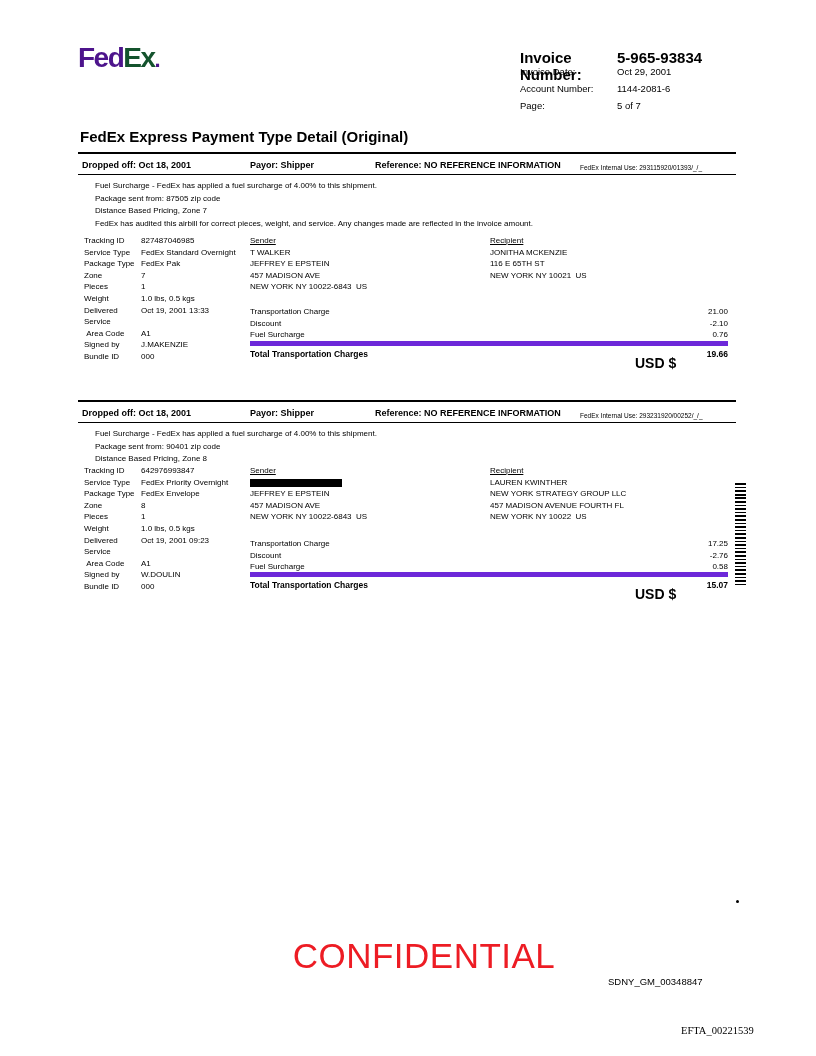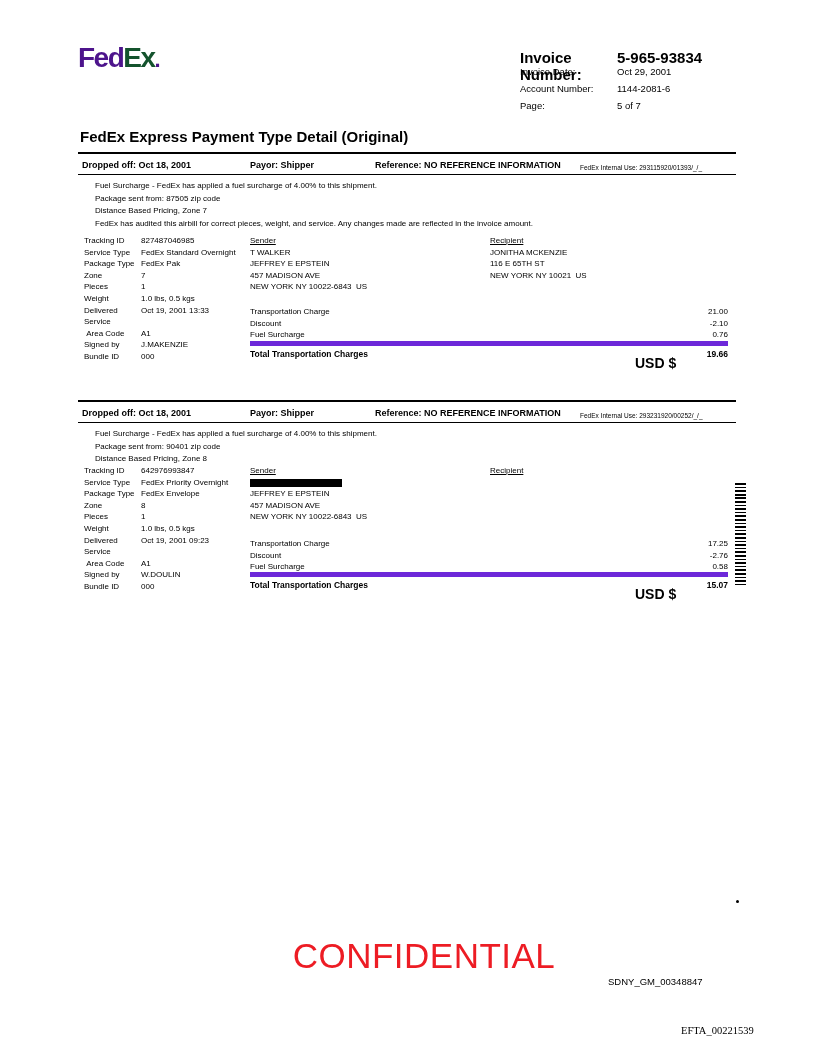--- a/index.html
+++ b/index.html
@@ -306,20 +306,27 @@
       <div class="redaction"></div>
       <div>
 
       <div class="addr-line">JEFFREY E EPSTEIN</div>
           <div class="addr-line">457 MADISON AVE</div>
           <div class="addr-line">NEW YORK NY 10022-6843&nbsp; US</div>
         </div>
     </div>
     <div class="addr addr-recipient">
       <div class="addr-header">Recipient</div>
+      <div>
+
+      <div class="addr-line">LAUREN KWINTHER</div>
+          <div class="addr-line">NEW YORK STRATEGY GROUP LLC</div>
+          <div class="addr-line">457 MADISON AVENUE FOURTH FL</div>
+          <div class="addr-line">NEW YORK NY 10022&nbsp; US</div>
+        </div>
     </div>
     <div class="charges">
 
         <div class="charge-row">
           <span class="charge-label">Transportation Charge</span>
           <span class="charge-amount">17.25</span>
         </div>
 
         <div class="charge-row">
           <span class="charge-label">Discount</span>

